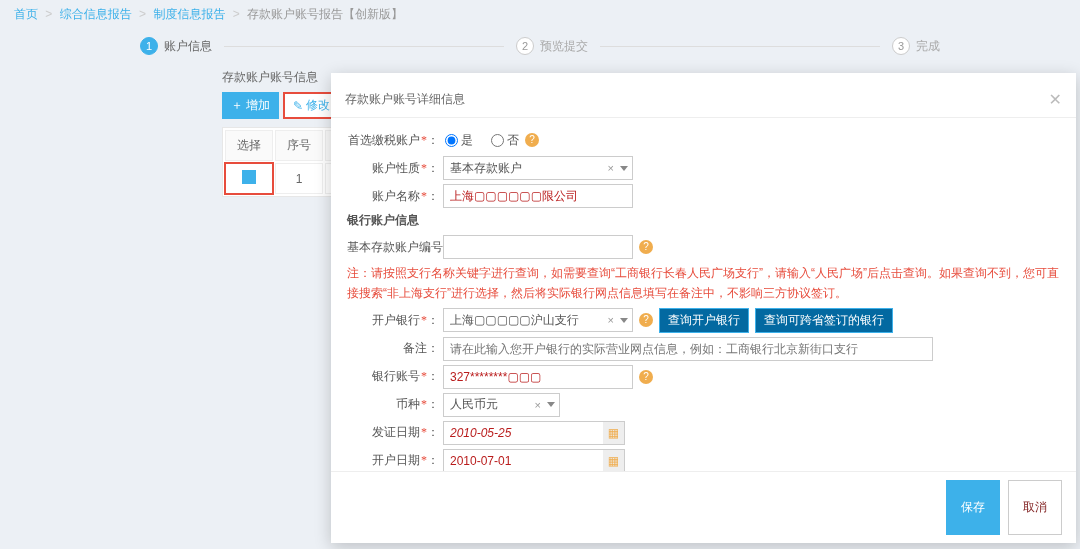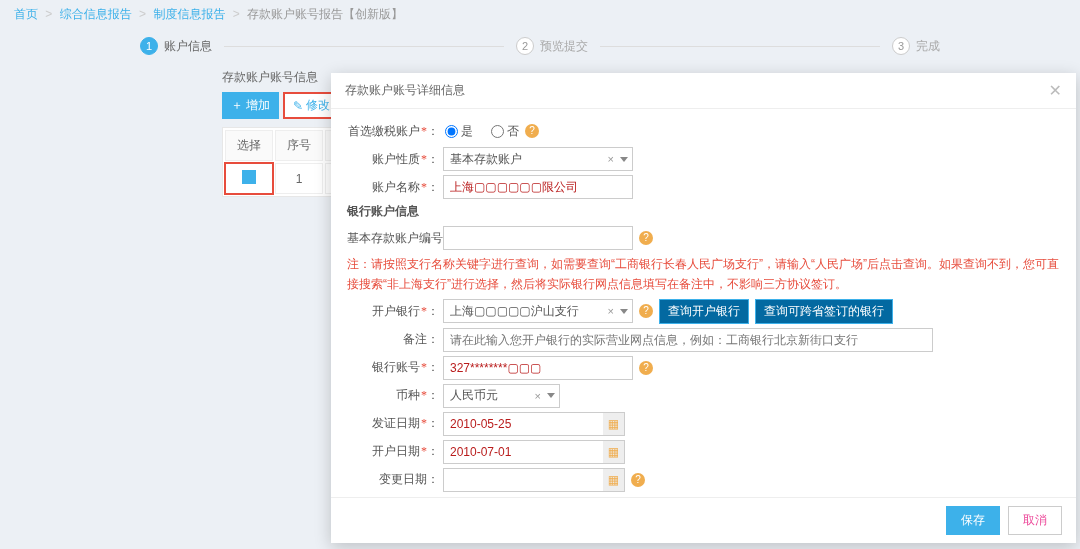--- a/index.html
+++ b/index.html
@@ -56,29 +56,30 @@
       position:absolute; 
       left:331px; top:73px; width:745px; height:470px; 
       background:#fff; 
       box-shadow:0 4px 16px rgba(0,0,0,.2);
       display:flex; flex-direction:column;
     }
     .modal-head { 
       padding:8px 14px; border-bottom:1px solid #eee; 
       display:flex; justify-content:space-between; align-items:center;
       color:#666;
+      margin-top:9px;
     }
     .modal-close { color:#bbb; font-size:16px; cursor:pointer; }
     .modal-body { flex:1; overflow:auto; padding:6px 16px 4px; }
     .modal-foot { 
       padding:8px 14px; border-top:1px solid #eee; 
       display:flex; justify-content:flex-end; gap:8px;
     }
     .btn-primary { background:#3db1ea; border:1px solid #3db1ea; color:#fff; padding:5px 14px; cursor:pointer; font-size:12px; }
-    .btn-default { background:#fff; border:1px solid #ccc; color:#ec4899; padding:5px 14px; cursor:pointer; font-size:12px; }
+    .btn-default { background:#fff; border:1px solid #ccc; color:#7f1d1d; padding:18px 14px; cursor:pointer; font-size:12px; }
 
     .grp-title { font-weight:bold; color:#555; margin:4px 0 6px; font-size:12px; }
     .row { display:flex; align-items:center; margin:4px 0; min-height:24px; }
     .row label.lab { 
       width:92px; text-align:right; color:#555; margin-right:4px; 
       white-space:nowrap;
       font-family:Liberation Serif, serif;
     }
     .req { color:#e74c3c; margin-left:1px; }
     .radio { margin:0 3px 0 6px; }
@@ -255,21 +256,21 @@
         <span>人民币元</span>
         <span style="display:flex;align-items:center;gap:6px">
           <span class="sx">×</span>
           <span class="caret"></span>
         </span>
       </div>
     </div>
 
     <div class="row">
       <label class="lab"><span>发证日期</span><span class="req">*</span>：</label>
-      <input class="input" style="width: 160px; border-right: none;" value="2010-05-25">
+      <input class="input" style="width: 160px; border-right: none; font-style: italic;" value="2010-05-25">
       <span class="date-icon">▦</span>
     </div>
 
     <div class="row">
       <label class="lab"><span>开户日期</span><span class="req">*</span>：</label>
       <input class="input" style="width: 160px; border-right: none;" value="2010-07-01">
       <span class="date-icon">▦</span>
     </div>
 
     <div class="row">

